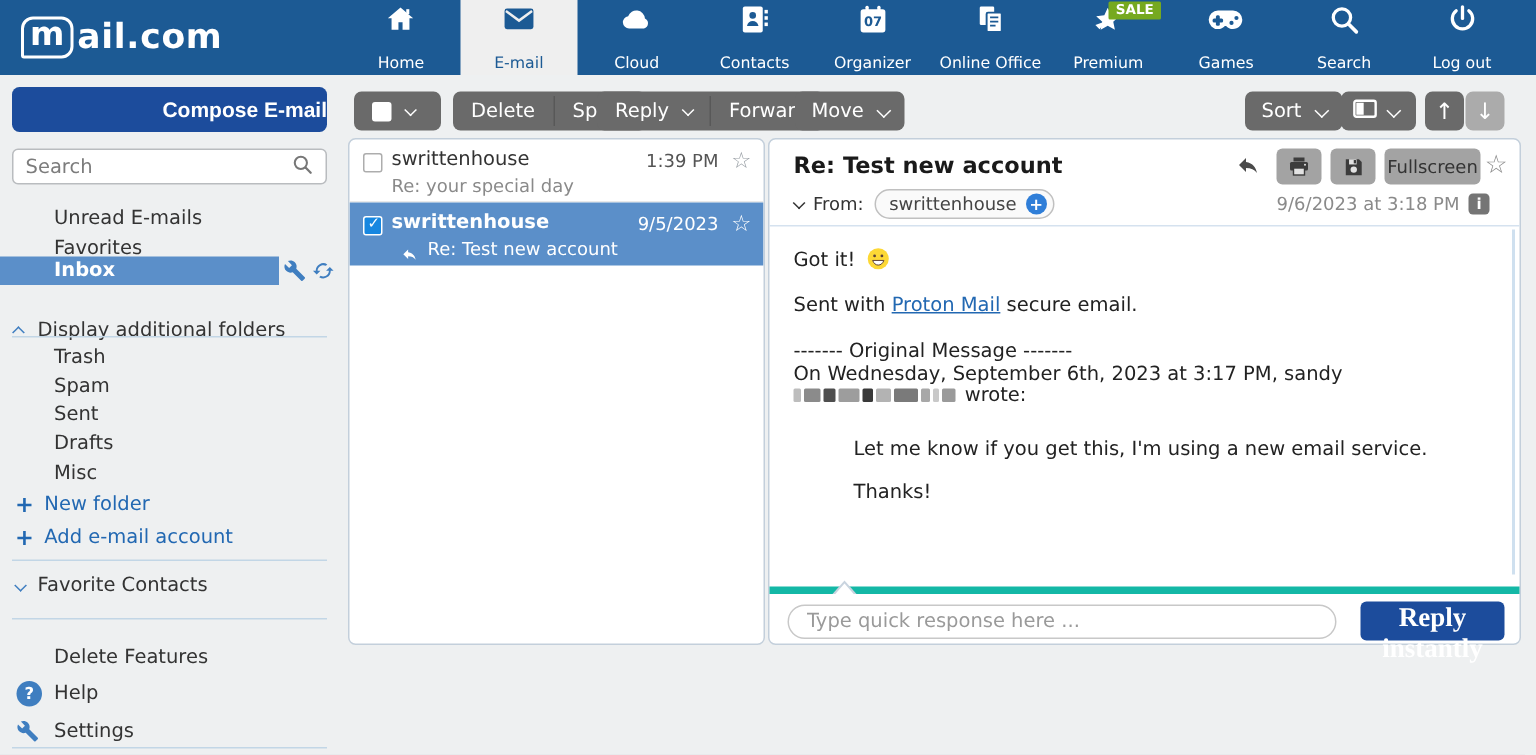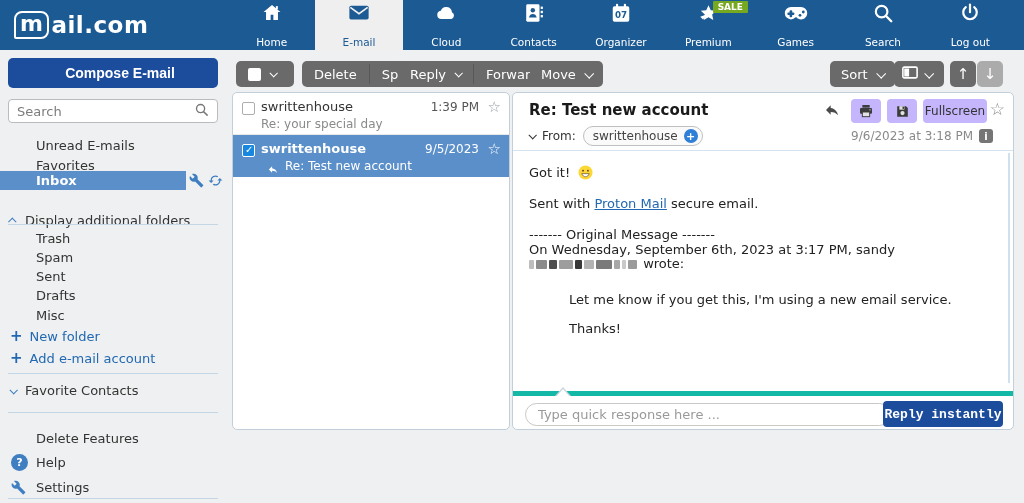--- a/index.html
+++ b/index.html
@@ -11,21 +11,21 @@
   .topnav{position:absolute;left:0;top:0;width:1024px;height:50px;background:var(--navbg);display:flex;align-items:center;}
   .logo{display:flex;align-items:center;color:#fff;font-weight:bold;font-size:23px;margin-left:14px;letter-spacing:.5px;}
   .logo-m{display:inline-flex;align-items:center;justify-content:center;border:2.5px solid #fff;border-radius:8px 8px 8px 2px;padding:0 4px 2px 4px;margin-right:2px;line-height:1;font-size:22px;}
   .navitems{position:absolute;left:228px;right:10px;top:0;height:50px;display:flex;}
   .nav-item{flex:1;height:50px;display:flex;flex-direction:column;align-items:center;justify-content:center;gap:12px;color:#fff;font-size:10.5px;cursor:pointer;position:relative;}
   .nav-item svg{display:block;}
   .nav-item.active{--navbg:#efefef;background:#efefef;color:#1c5a94;}
   .badge-sale{position:absolute;top:1px;right:4px;background:#76a91f;color:#fff;font-size:9px;font-weight:bold;padding:1px 5px;border-radius:1px;}
 
   
-  .compose{position:absolute;left:8px;top:58px;width:210px;height:30px;background:var(--navy);color:#fff;font-size:14px;font-weight:bold;border:none;border-radius:5px;text-align:center;padding-left:14px;cursor:pointer;}
+  .compose{position:absolute;left:8px;top:58px;width:210px;height:30px;background:var(--navy);color:#fff;font-size:14px;font-weight:bold;border:none;border-radius:5px;text-align:right;padding-left:14px;cursor:pointer;}
   .sidesearch{position:absolute;left:8px;top:99px;width:210px;height:24px;background:#fff;border:1px solid #b9bcbf;border-radius:4px;display:flex;align-items:center;padding:0 8px;}
   .sidesearch input{flex:1;border:none;outline:none;font-size:13px;color:#333;background:transparent;font-family:inherit;}
   .sidesearch input::placeholder{color:#7c7c7c;}
   .srow{position:absolute;left:0;width:226px;height:19px;display:flex;align-items:center;font-size:13px;color:#333;cursor:pointer;}
   .srow .txt{margin-left:36px;}
   .inboxbar{position:absolute;left:0;top:171px;width:186px;height:19px;background:var(--sel);color:#fff;font-weight:bold;font-size:13px;display:flex;align-items:center;cursor:pointer;}
   .inboxbar span{margin-left:36px;}
   .sideicon{position:absolute;width:17px;height:17px;display:flex;align-items:center;justify-content:center;cursor:pointer;}
   .divider{position:absolute;left:8px;width:210px;height:1px;background:#c2d6e6;}
   .bluerow{position:absolute;left:10px;height:19px;display:flex;align-items:center;font-size:13px;color:var(--link);cursor:pointer;gap:7px;}
@@ -61,41 +61,41 @@
   .mailrow.selected .sender{color:#fff;font-weight:bold;}
   .mailrow.selected .time{color:#fff;}
   .mailrow.selected .star{color:#fff;}
   .mailrow.selected .subj{color:#fff;left:52px;}
   .mailrow.selected .rcb{background:#1787e0;border-color:#fff;}
   .mailrow.selected .rcb::after{content:"✓";color:#fff;font-size:10px;position:absolute;left:2px;top:-1px;}
   .subarrow{position:absolute;left:34px;top:25px;}
 
   
   .rsubject{position:absolute;left:16px;top:8px;font-size:15px;font-weight:bold;color:#1a1a1a;}
-  .hicon{position:absolute;top:6px;height:24px;background:#c4b5fd;border:none;border-radius:4px;display:flex;align-items:center;justify-content:center;cursor:pointer;font-family:inherit;}
+  .hicon{position:absolute;top:6px;height:24px;background:#a3a3a3;border:none;border-radius:4px;display:flex;align-items:center;justify-content:center;cursor:pointer;font-family:inherit;}
   .fromrow{position:absolute;left:16px;top:33px;display:flex;align-items:center;gap:7px;}
   .fromlbl{font-size:12px;font-weight:normal;color:#333;}
   .frompill{display:flex;align-items:center;gap:6px;border:1px solid #c0c0c0;border-radius:11px;background:#fafafa;padding:2px 4px 2px 9px;font-size:12px;color:#444;cursor:pointer;}
   .pluscirc{width:14px;height:14px;border-radius:50%;background:#2f7ed8;color:#fff;font-size:11px;font-weight:bold;display:flex;align-items:center;justify-content:center;line-height:1;}
   .rdate{position:absolute;right:40px;top:36px;font-size:12px;color:#8a8a8a;}
   .infoic{position:absolute;right:20px;top:36px;width:14px;height:14px;background:#757575;border-radius:3px;color:#fff;font-size:10px;font-weight:bold;display:flex;align-items:center;justify-content:center;cursor:pointer;}
   .hline{position:absolute;left:0;top:57px;width:100%;height:1px;background:#d5e2ef;}
   .rstar{position:absolute;right:8px;top:6px;font-size:17px;color:#8a8a8a;cursor:pointer;background:none;border:none;}
   .replyic{position:absolute;right:172px;top:9px;cursor:pointer;}
   .body13{position:absolute;font-size:13px;color:#222;white-space:nowrap;}
   .linkblue{color:var(--link);text-decoration:underline;cursor:pointer;}
   .rb{display:inline-block;height:9px;vertical-align:middle;margin-right:2px;border-radius:1px;}
 
   
   .rfooter{position:absolute;left:0;bottom:0;width:100%;height:38px;border-top:5px solid #14b8a6;}
   .tail1{position:absolute;left:42px;top:-9px;width:0;height:0;border-left:8px solid transparent;border-right:8px solid transparent;border-bottom:9px solid #c9d4df;}
   .tail2{position:absolute;left:43px;top:-7px;width:0;height:0;border-left:7px solid transparent;border-right:7px solid transparent;border-bottom:8px solid #fff;}
   .qinput{position:absolute;left:12px;top:7px;width:366px;height:23px;border:1px solid #c8c8c8;border-radius:12px;padding:0 12px;font-size:13px;font-family:inherit;color:#333;outline:none;}
   .qinput::placeholder{color:#9a9a9a;}
-  .replybtn{position:absolute;right:10px;top:5px;width:120px;height:26px;background:var(--navy);color:#fff;border:none;border-radius:4px;font-size:13px;font-weight:bold;font-family:Liberation Mono, monospace;cursor:pointer;}
+  .replybtn{position:absolute;right:10px;top:5px;width:96px;height:26px;background:var(--navy);color:#fff;border:none;border-radius:4px;font-size:18px;font-weight:bold;font-family:Liberation Serif, serif;cursor:pointer;}
   .scrollhint{position:absolute;right:3px;top:60px;width:2px;height:230px;background:#cfe0ef;}
 </style>
 </head>
 <body>
 
 <div class="screen">
 
   <div class="topnav">
     <div class="logo">
       <span class="logo-m">m</span>
@@ -151,20 +151,30 @@
             <svg width="22" height="22" viewBox="0 0 24 24">
               <rect x="3" y="4.5" width="18" height="17" rx="2" fill="currentColor"></rect>
               <rect x="6.5" y="2" width="2.4" height="4.5" rx="1.1" fill="currentColor"></rect>
               <rect x="15.1" y="2" width="2.4" height="4.5" rx="1.1" fill="currentColor"></rect>
               <text x="12" y="17" font-size="9.5" font-weight="bold" text-anchor="middle" fill="var(--navbg)">07</text>
             </svg>
           </span>
         <span>Organizer</span>
       </div>
 
+      <div class="nav-item">
+        <span>
+            <svg width="23" height="22" viewBox="0 0 24 24">
+              <rect x="4" y="2.5" width="10.5" height="13.5" rx="1" fill="currentColor"></rect>
+              <rect x="9" y="7" width="11" height="14" rx="1" fill="currentColor" stroke="var(--navbg)" stroke-width="1.4"></rect>
+              <path d="M11.5 10.5h6M11.5 13.5h6M11.5 16.5h4" stroke="var(--navbg)" stroke-width="1.2"></path>
+            </svg>
+          </span>
+        <span>Online Office</span>
+      </div>
 
       <div class="nav-item">
         <span class="badge-sale">SALE</span>
         <span>
             <svg width="23" height="22" viewBox="0 0 24 24">
               <path d="M12 3.5l2.5 5.4 5.9.7-4.4 4 1.2 5.9-5.2-3-5.2 3 1.2-5.9-4.4-4 5.9-.7z" fill="currentColor"></path>
               <path d="M3 16l8-3-5 6z" fill="currentColor"></path>
             </svg>
           </span>
         <span>Premium</span>

